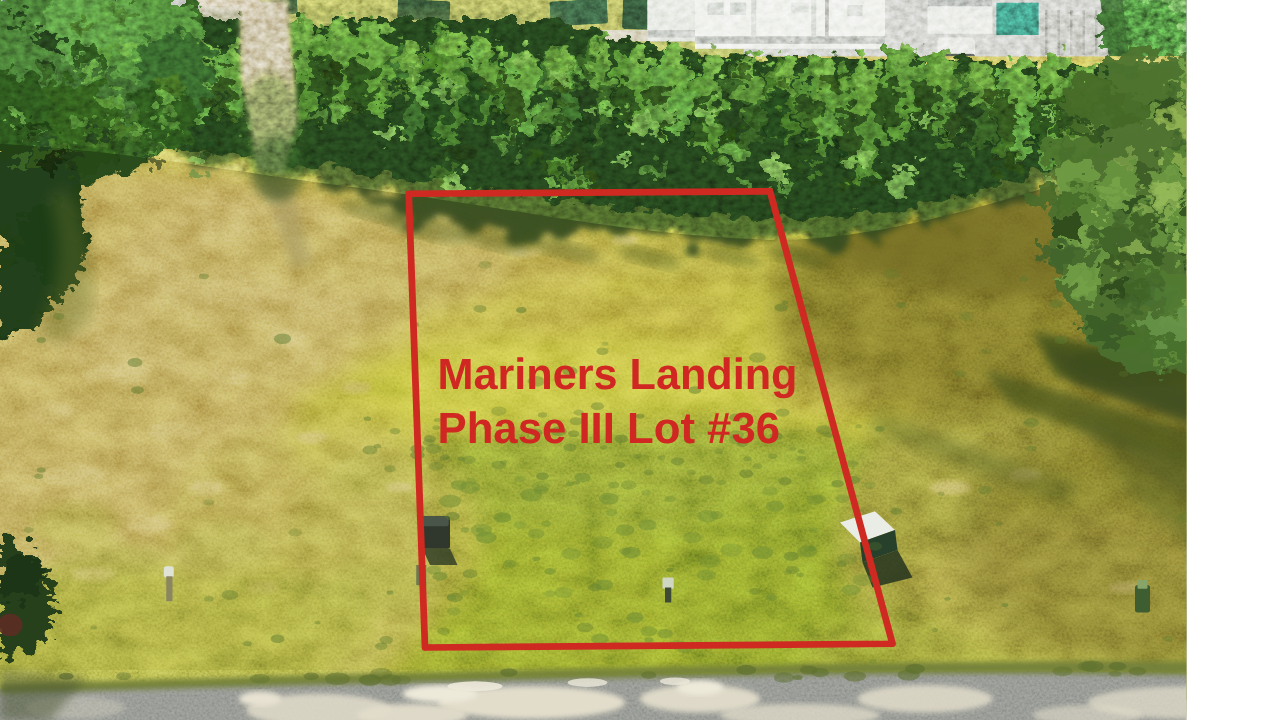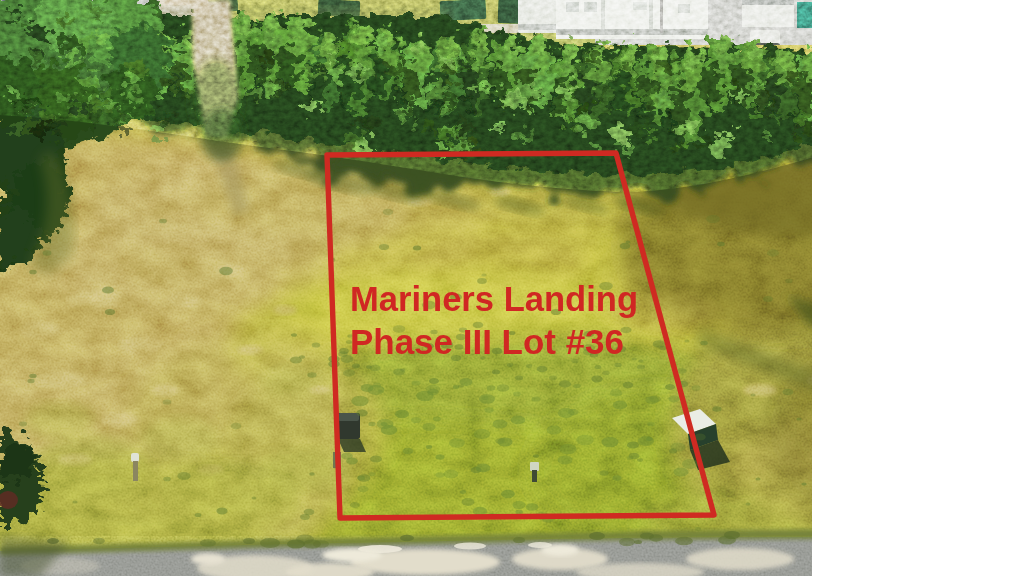--- a/index.html
+++ b/index.html
@@ -1,15 +1,15 @@
 <!DOCTYPE html>
 <html><head><meta charset="utf-8">
 <style>
 html,body{margin:0;padding:0;}
-#scene{width:812px;height:576px;overflow:hidden;position:relative;font-family:"Liberation Sans",sans-serif;}
+#scene{width:949px;height:576px;overflow:hidden;position:relative;font-family:"Liberation Sans",sans-serif;}
 </style></head>
 <body>
 <div id="scene">
 <svg width="1024" height="576" viewBox="0 0 1024 576">
 <defs>
 <filter id="blur2">
           <feGaussianBlur stdDeviation="2"></feGaussianBlur>
         </filter>
 <filter id="blur4">
           <feGaussianBlur stdDeviation="4"></feGaussianBlur>

